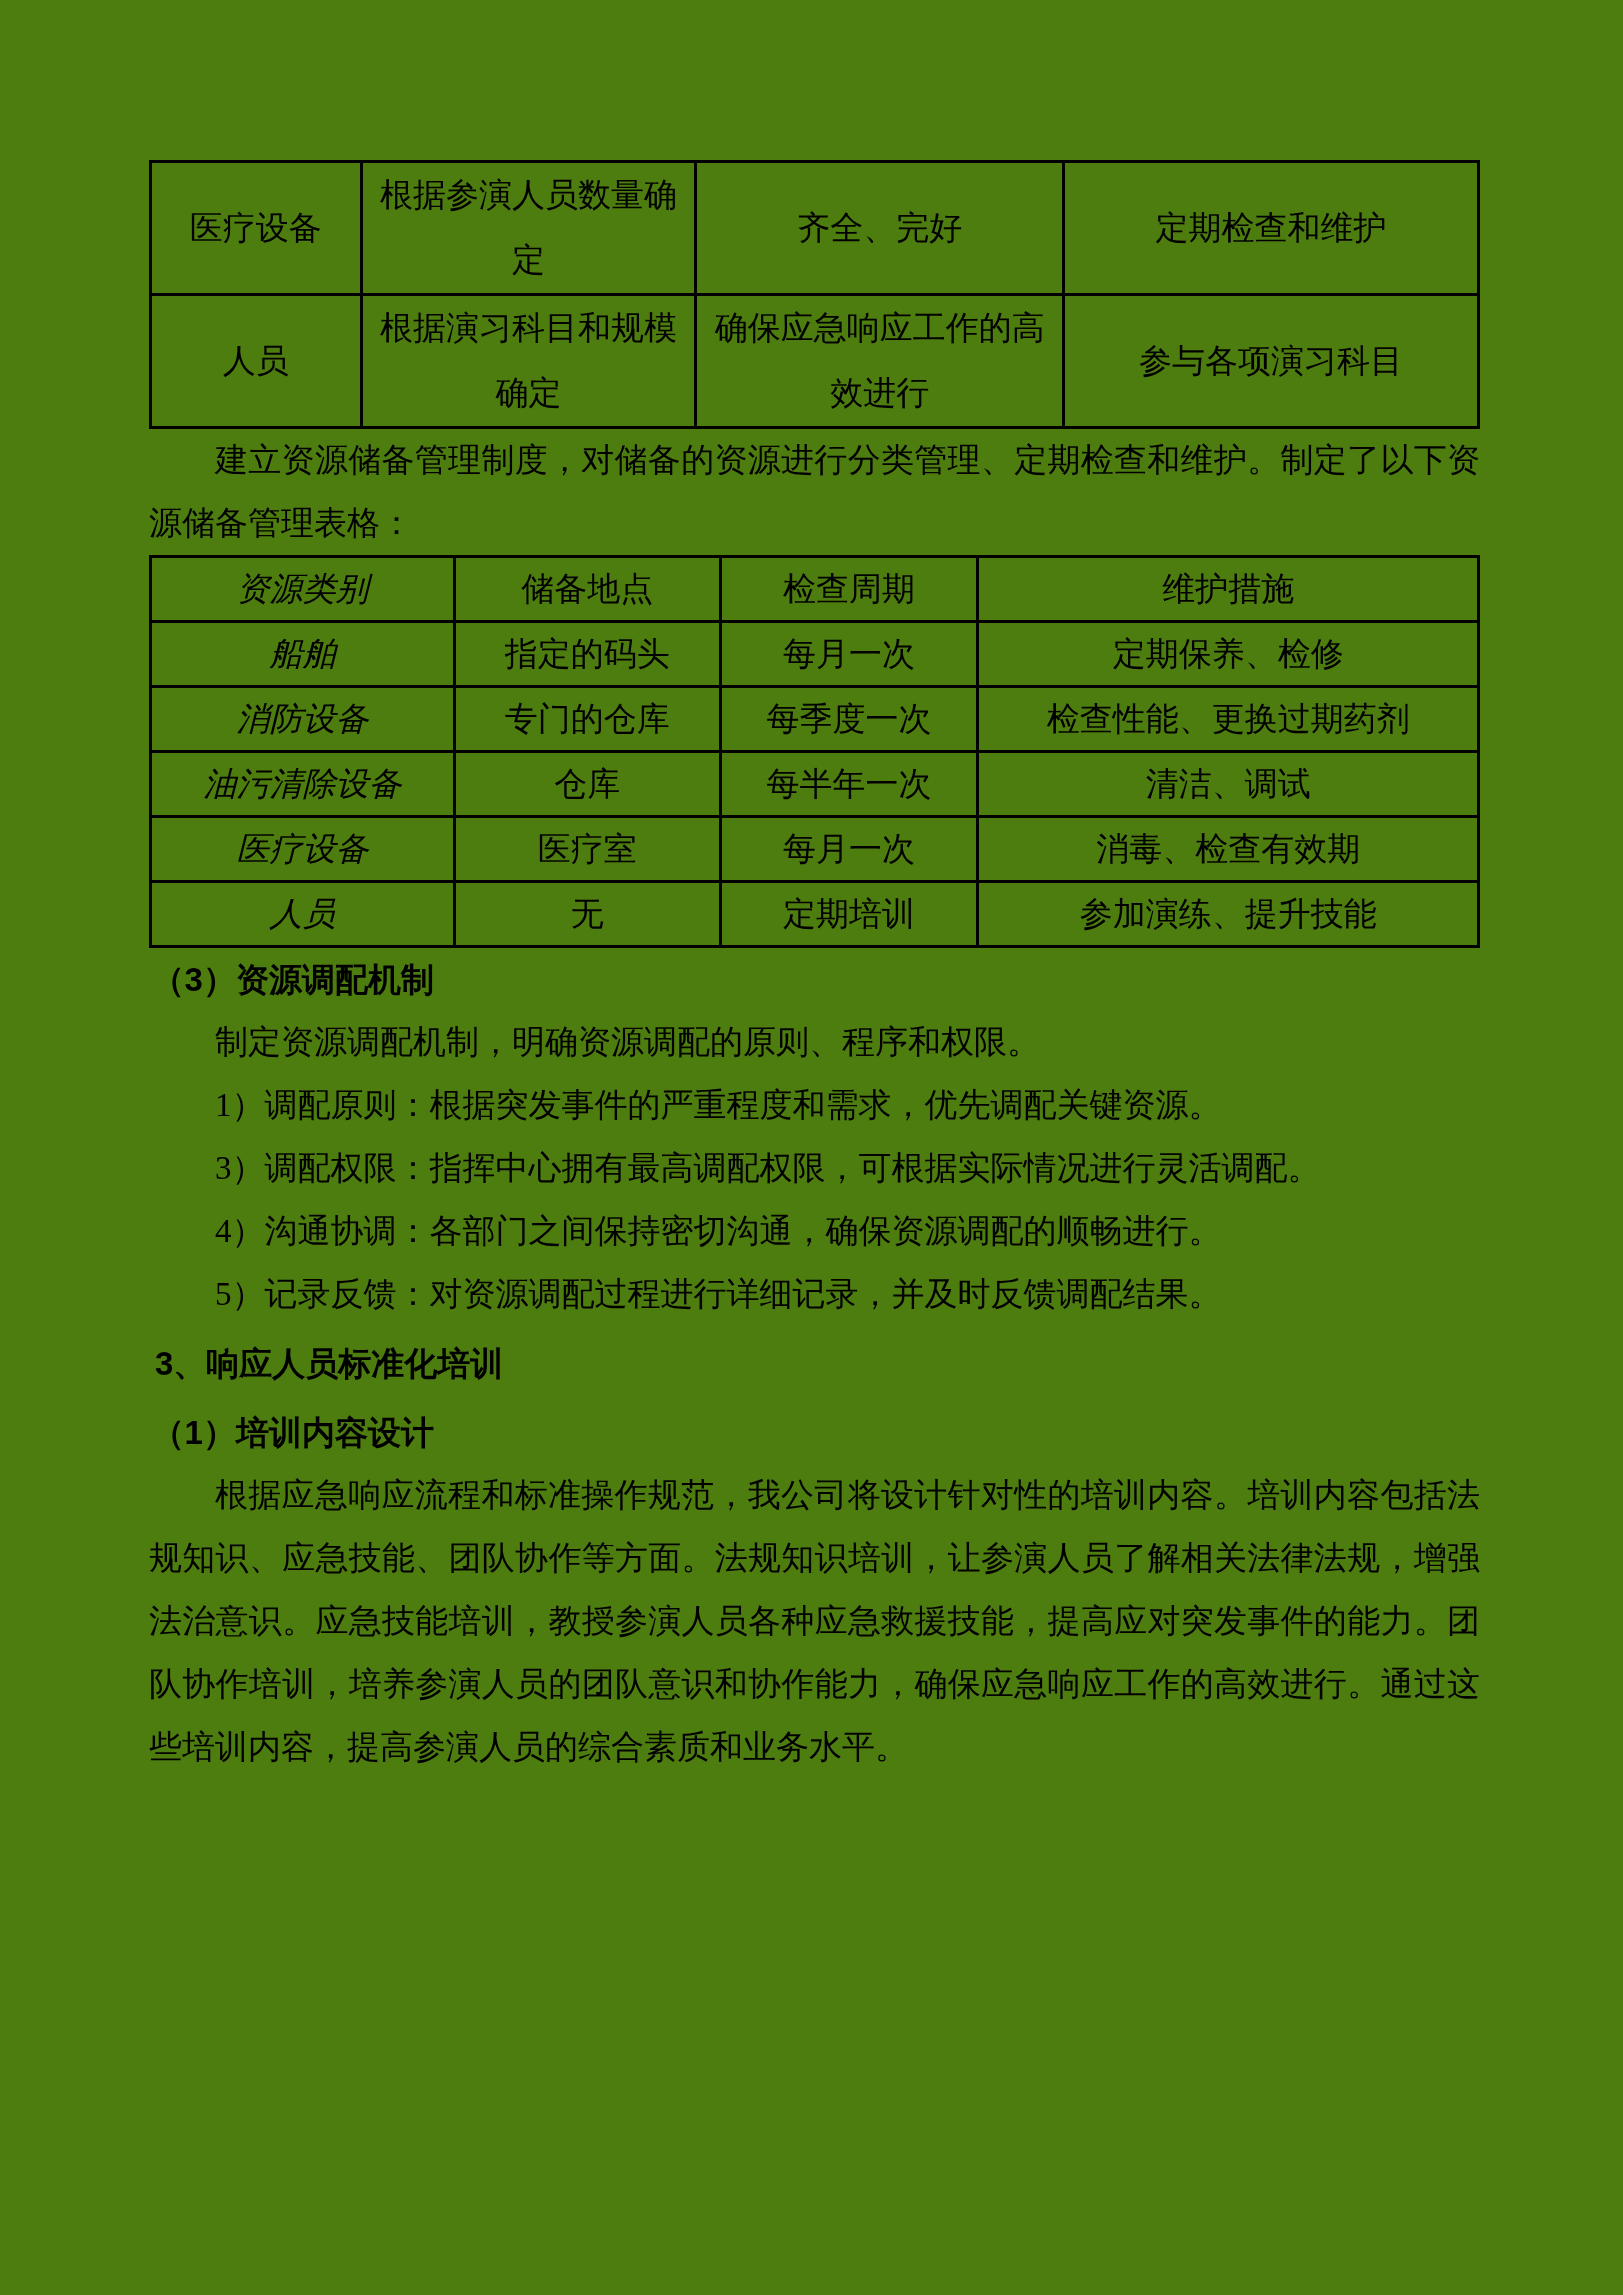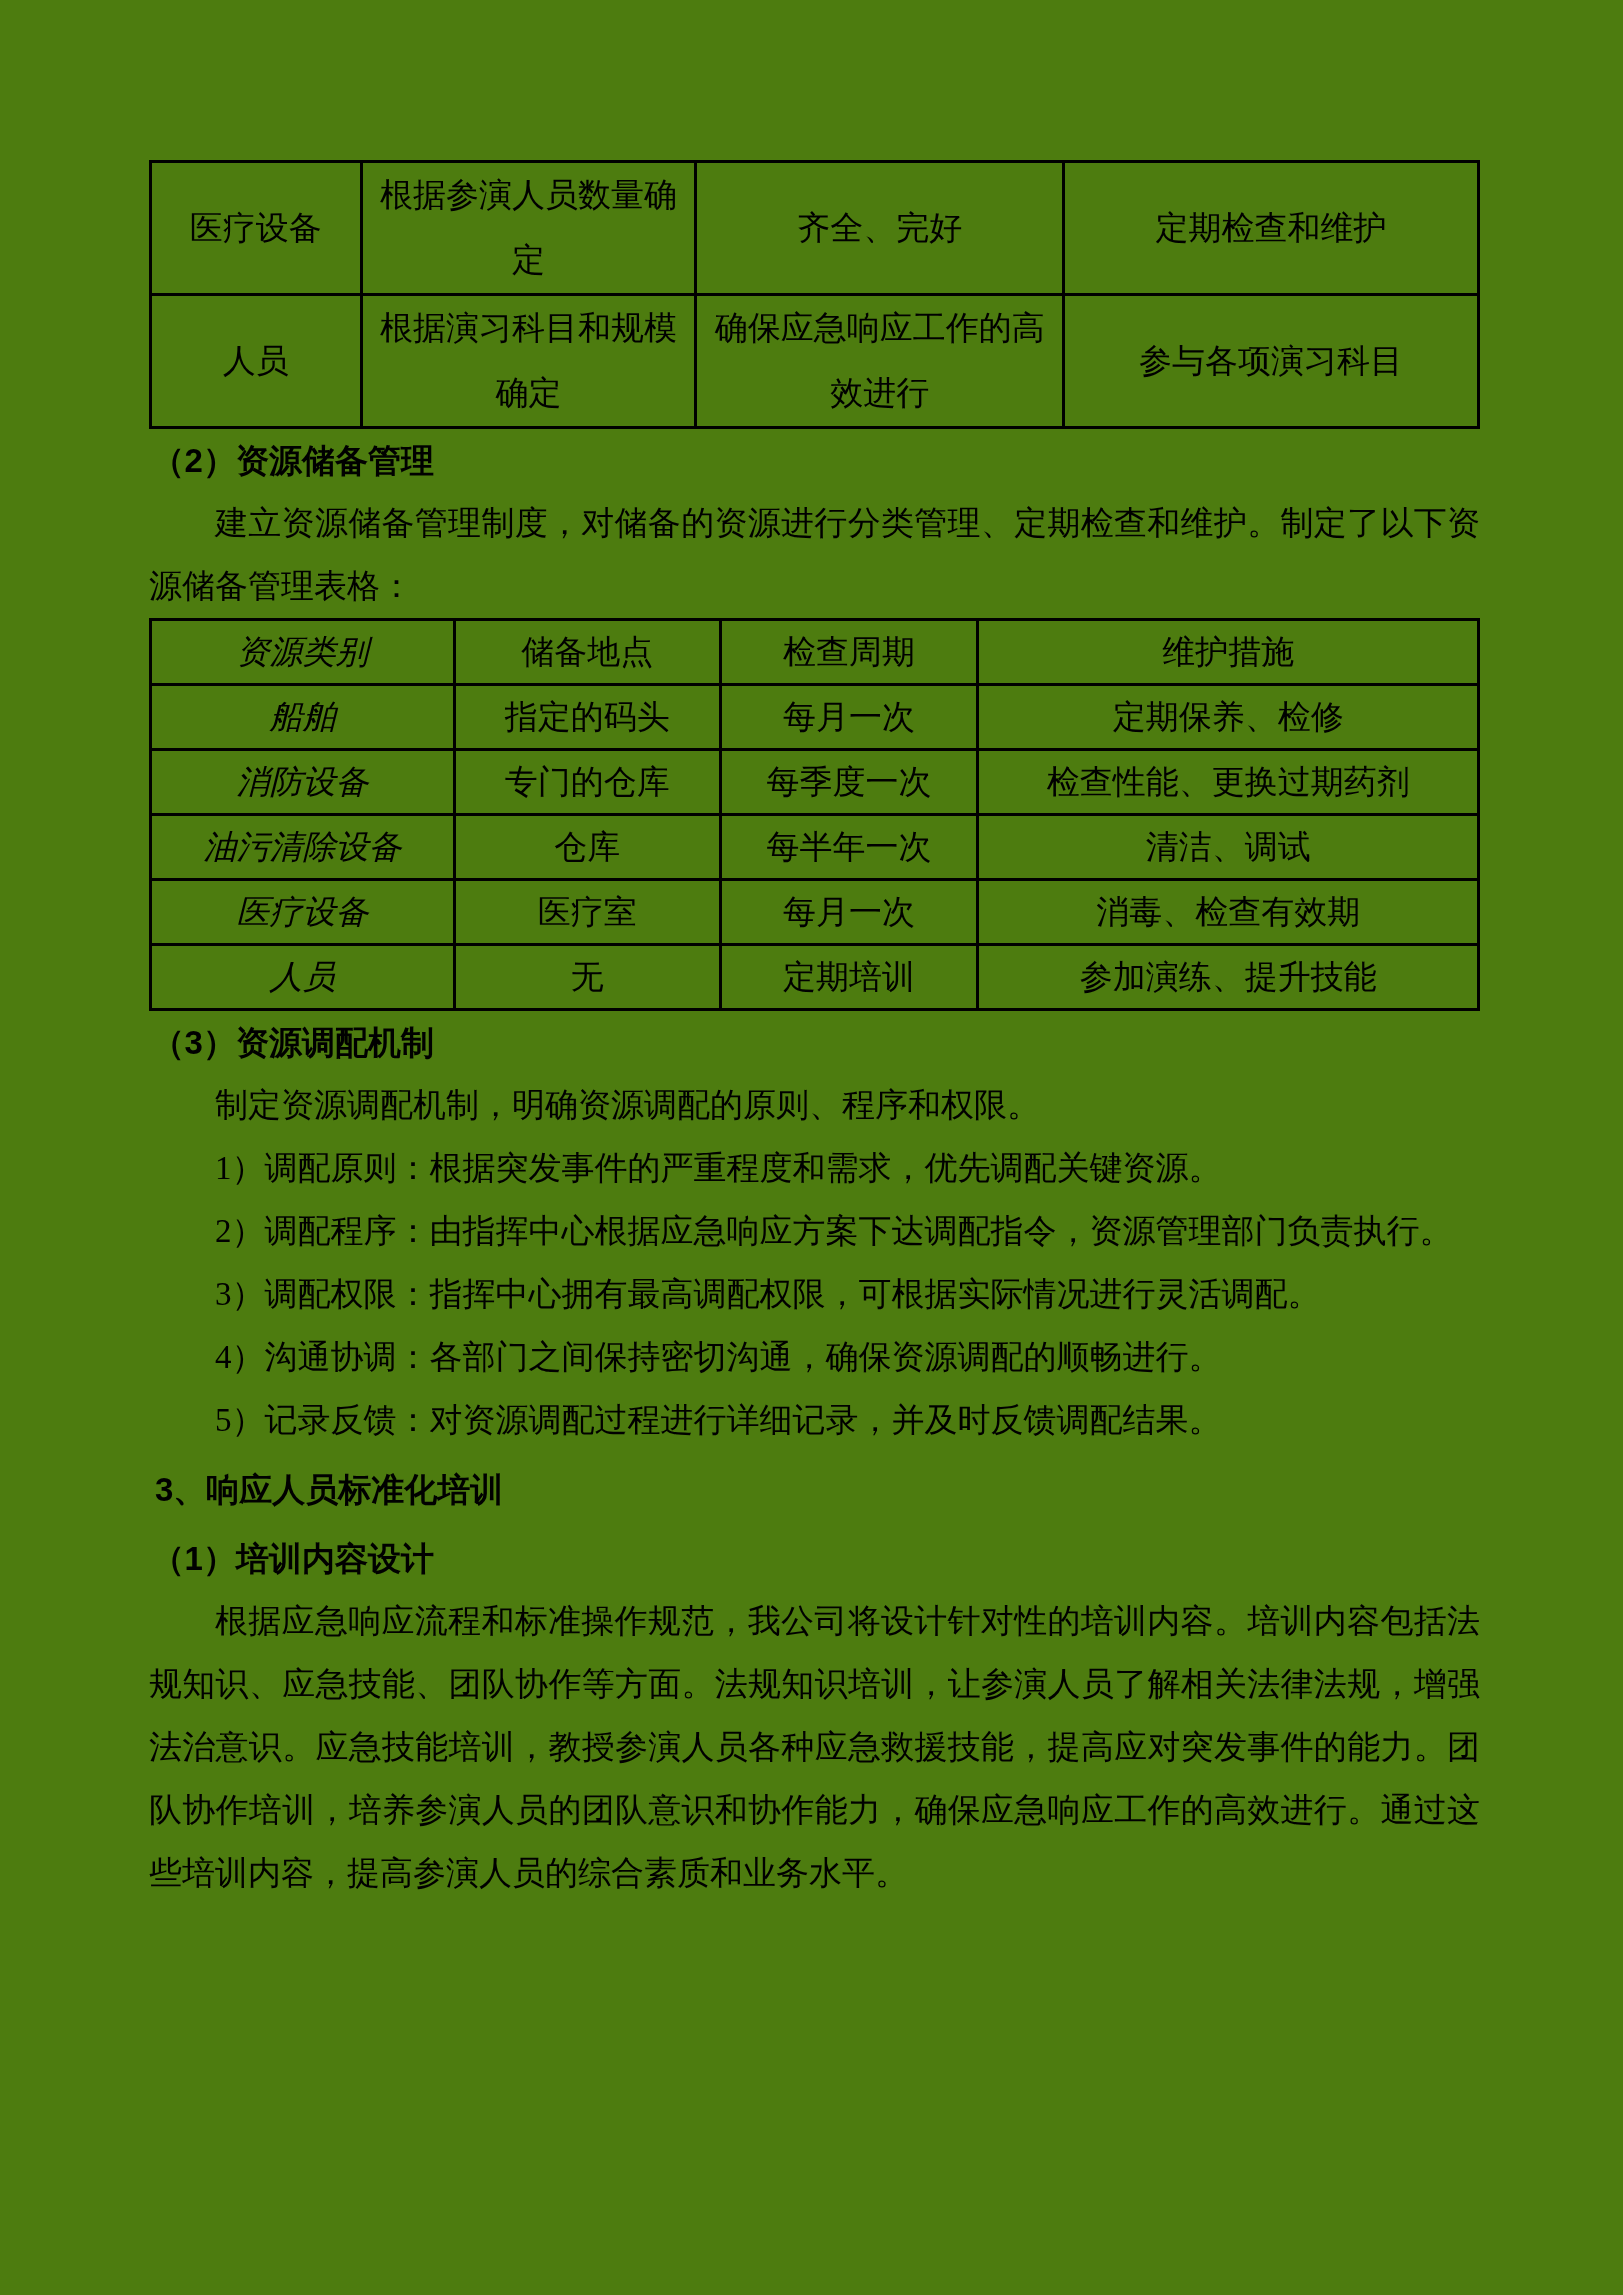--- a/index.html
+++ b/index.html
@@ -91,21 +91,20 @@
         </tr>
         <tr>
           <td class="c1">人员</td>
           <td class="c2">根据演习科目和规模确定</td>
           <td class="c3">确保应急响应工作的高效进行</td>
           <td class="c4">参与各项演习科目</td>
         </tr>
       </tbody>
     </table>
 
-    <h3 class="heading">（2）资源储备管理</h3>
     <p class="para">建立资源储备管理制度，对储备的资源进行分类管理、定期检查和维护。制定了以下资源储备管理表格：</p>
 
     <table class="t2">
       <tbody>
         <tr>
           <td class="c1">资源类别</td>
           <td class="c2">储备地点</td>
           <td class="c3">检查周期</td>
           <td class="c4">维护措施</td>
         </tr>
@@ -138,21 +137,20 @@
           <td class="c2">无</td>
           <td class="c3">定期培训</td>
           <td class="c4">参加演练、提升技能</td>
         </tr>
       </tbody>
     </table>
 
     <h3 class="heading">（3）资源调配机制</h3>
     <p class="para">制定资源调配机制，明确资源调配的原则、程序和权限。</p>
     <p class="line-item">1）调配原则：根据突发事件的严重程度和需求，优先调配关键资源。</p>
-    <p class="line-item">2）调配程序：由指挥中心根据应急响应方案下达调配指令，资源管理部门负责执行。</p>
     <p class="line-item">3）调配权限：指挥中心拥有最高调配权限，可根据实际情况进行灵活调配。</p>
     <p class="line-item">4）沟通协调：各部门之间保持密切沟通，确保资源调配的顺畅进行。</p>
     <p class="line-item">5）记录反馈：对资源调配过程进行详细记录，并及时反馈调配结果。</p>
 
     <h2 class="heading-top">3、响应人员标准化培训</h2>
     <h3 class="heading">（1）培训内容设计</h3>
     <p class="para">根据应急响应流程和标准操作规范，我公司将设计针对性的培训内容。培训内容包括法规知识、应急技能、团队协作等方面。法规知识培训，让参演人员了解相关法律法规，增强法治意识。应急技能培训，教授参演人员各种应急救援技能，提高应对突发事件的能力。团队协作培训，培养参演人员的团队意识和协作能力，确保应急响应工作的高效进行。通过这些培训内容，提高参演人员的综合素质和业务水平。</p>
 
   </div>
 </div>

